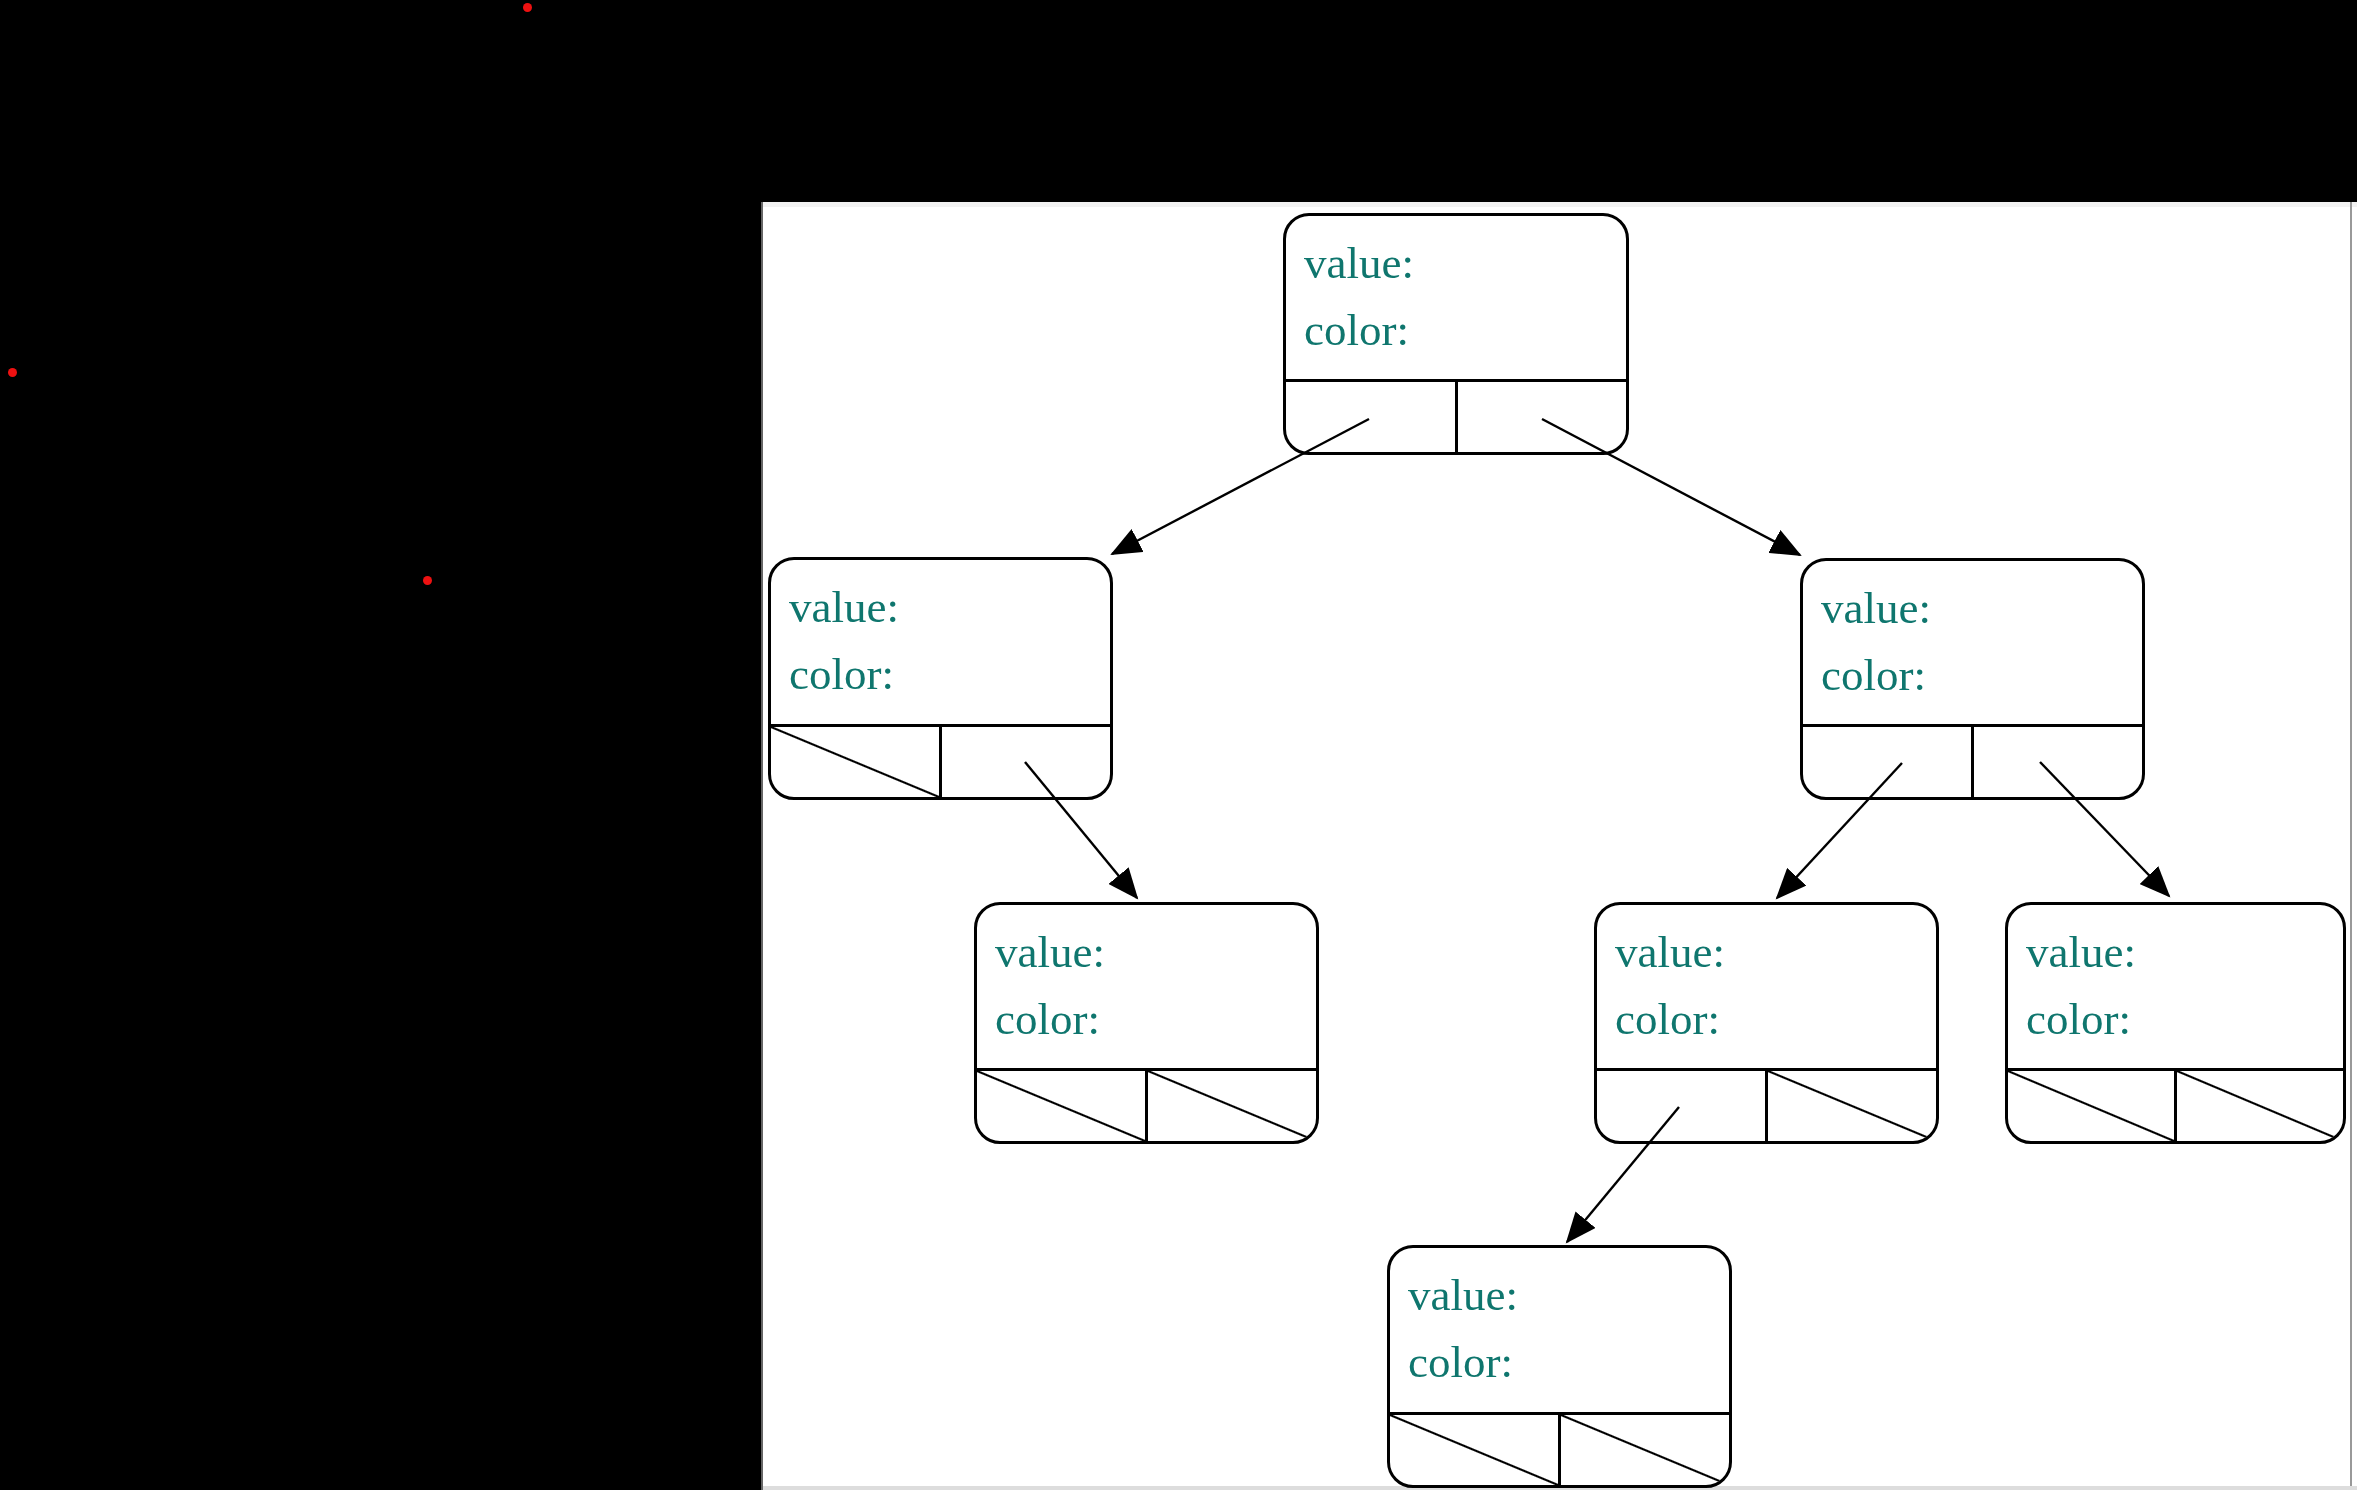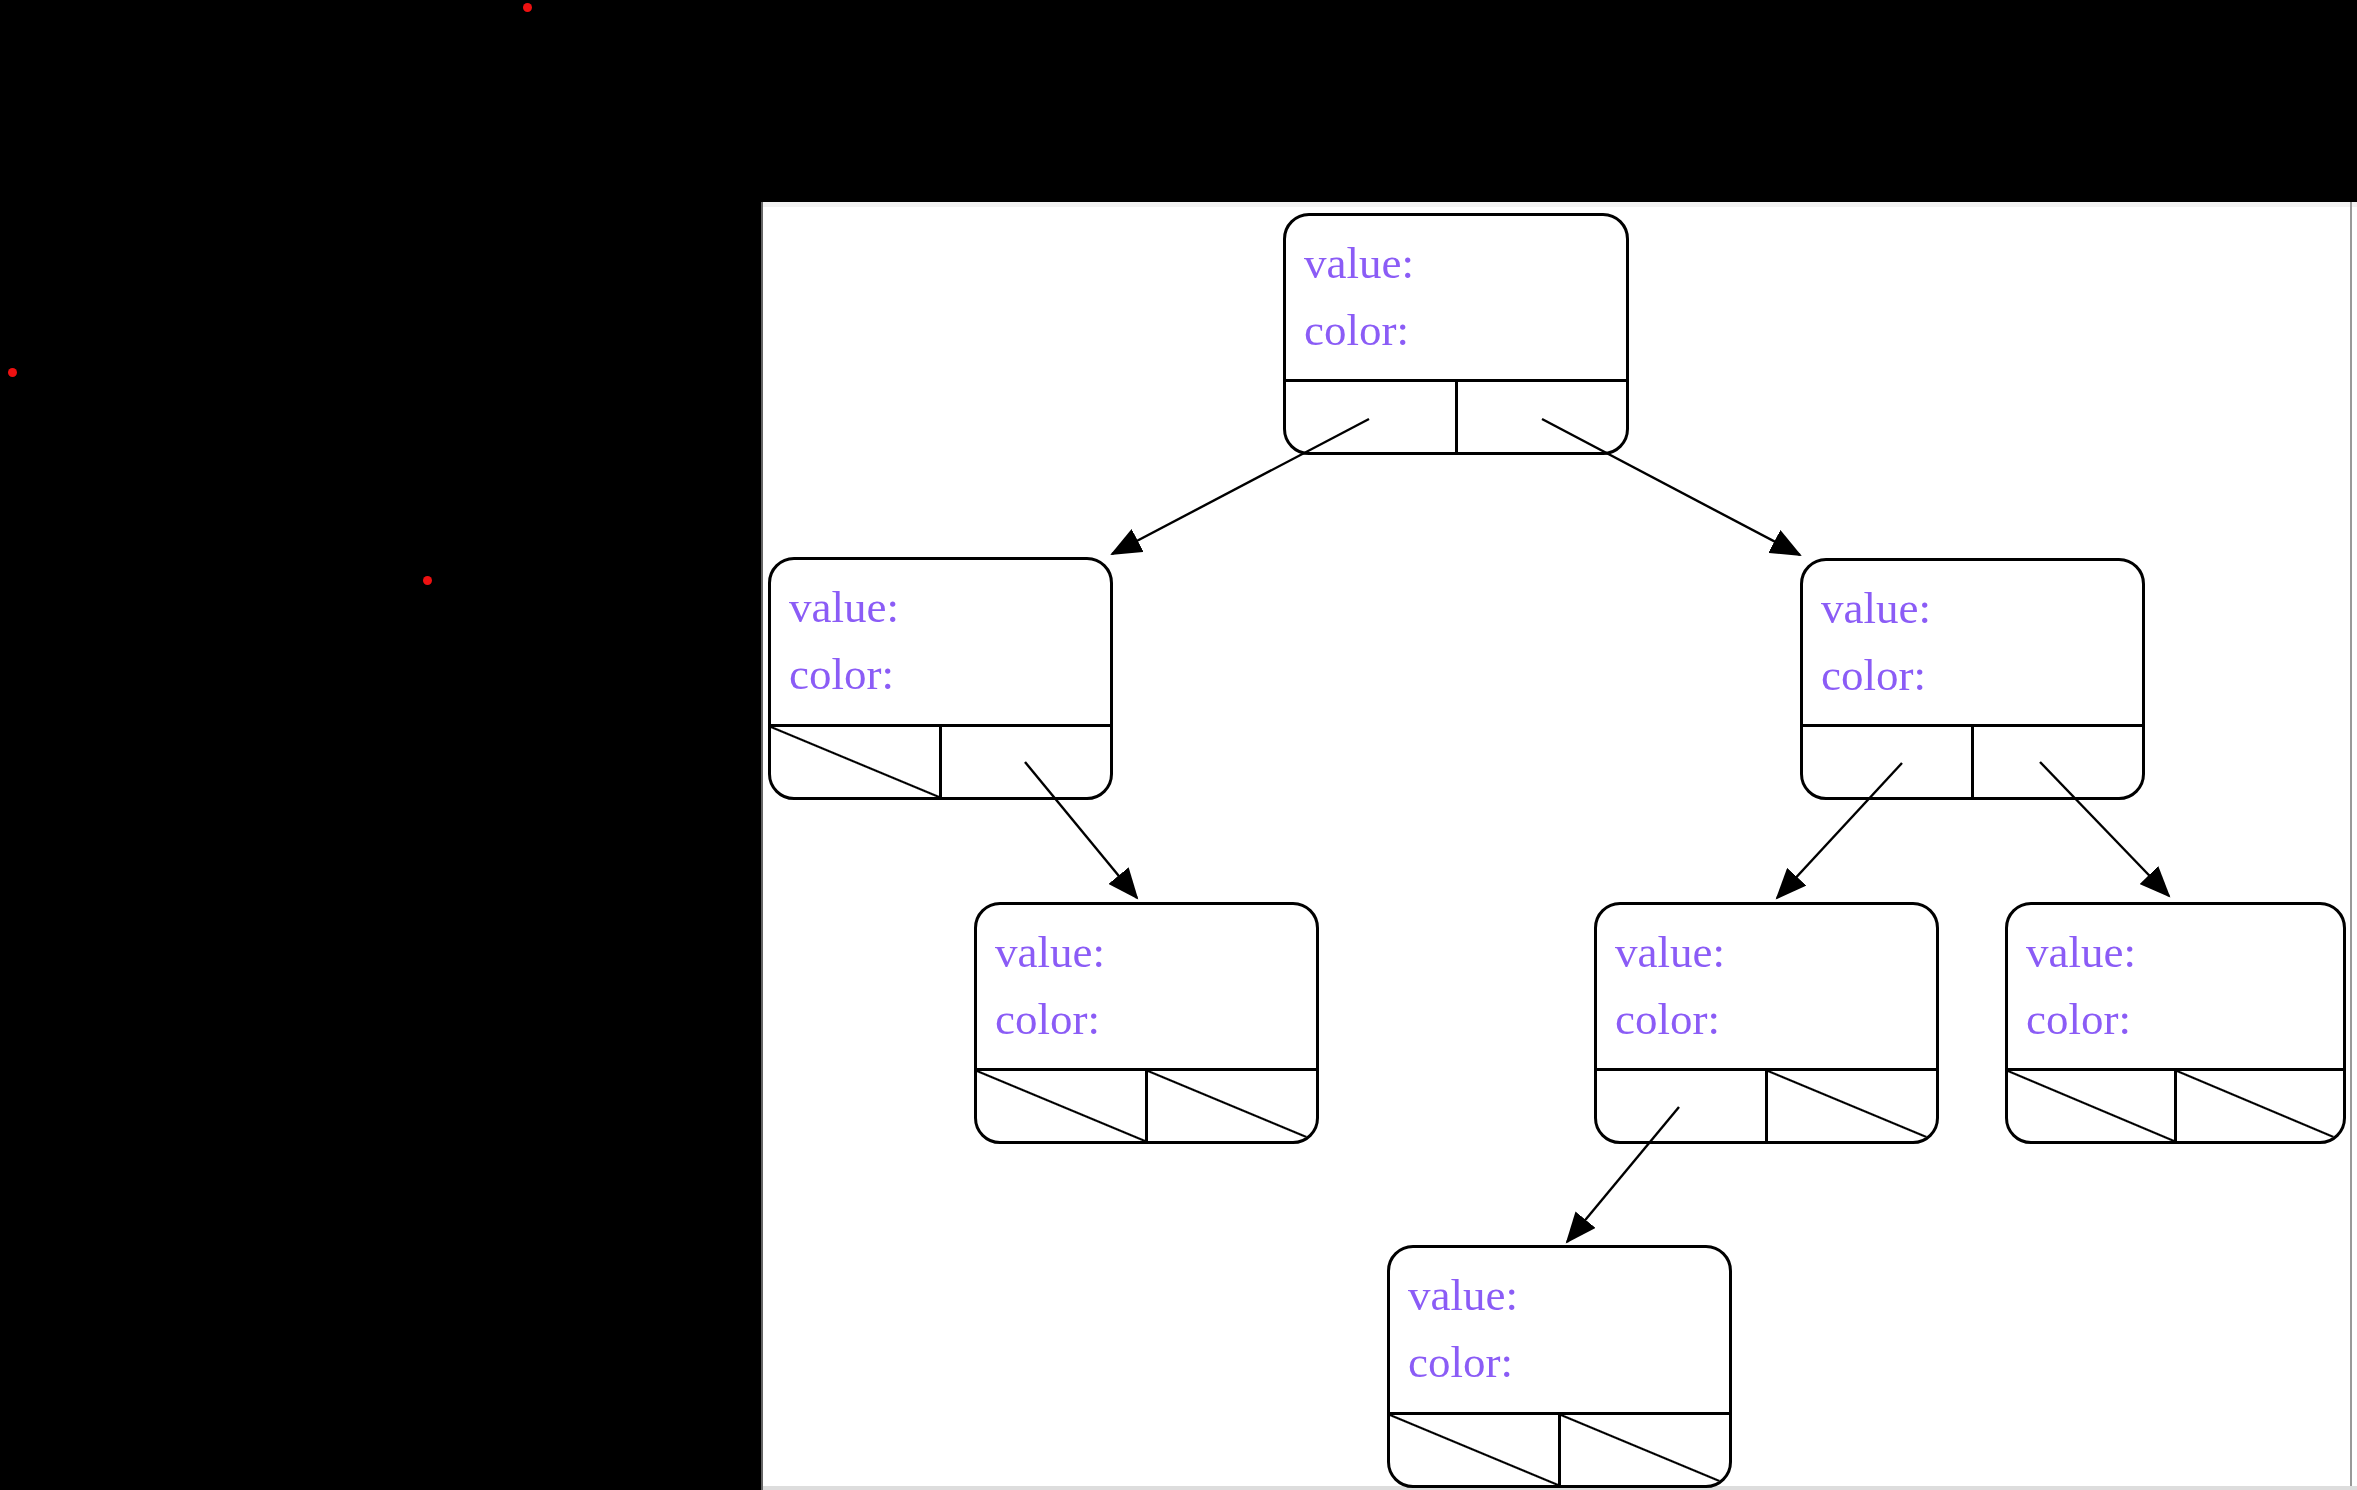--- a/index.html
+++ b/index.html
@@ -59,21 +59,21 @@
     background: #fff;
     display: flex;
     flex-direction: column;
     overflow: hidden;
   }
   .node-text {
     flex: 1;
     padding: 14px 0 0 18px;
     font-size: 45px;
     line-height: 67px;
-    color: #8b5cf6;
+    color: #0f766e;
   }
   .pointer-row {
     height: 70px;
     border-top: 3px solid #000;
     display: flex;
   }
   .pointer-cell { flex: 1; position: relative; }
   .pointer-cell.left { border-right: 3px solid #000; }
   .pointer-cell.null {
     background-image: linear-gradient(to top right,

